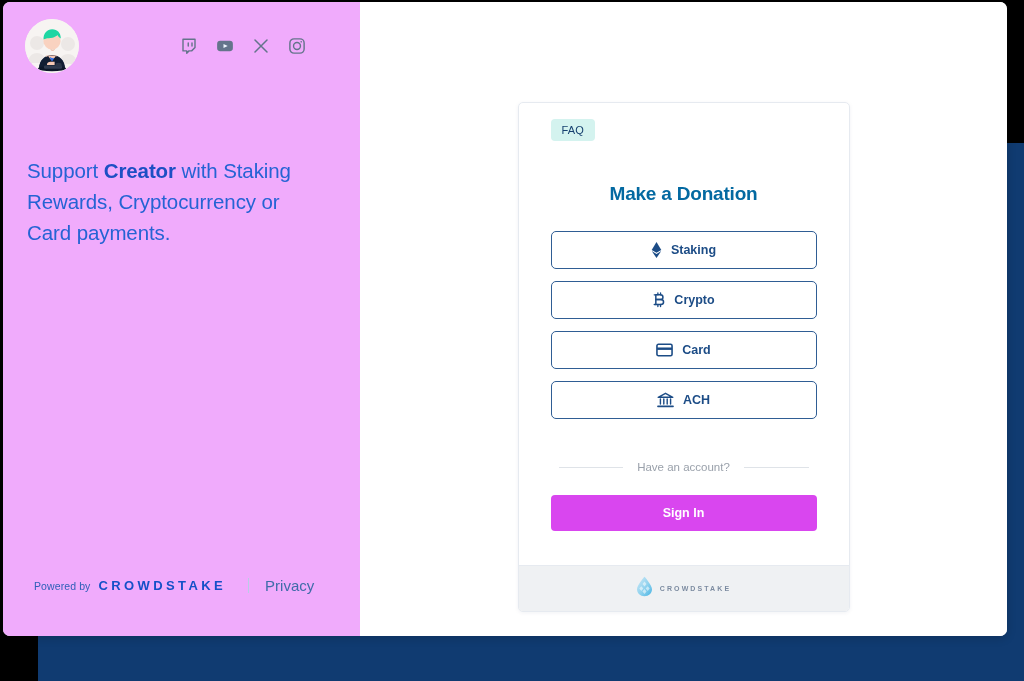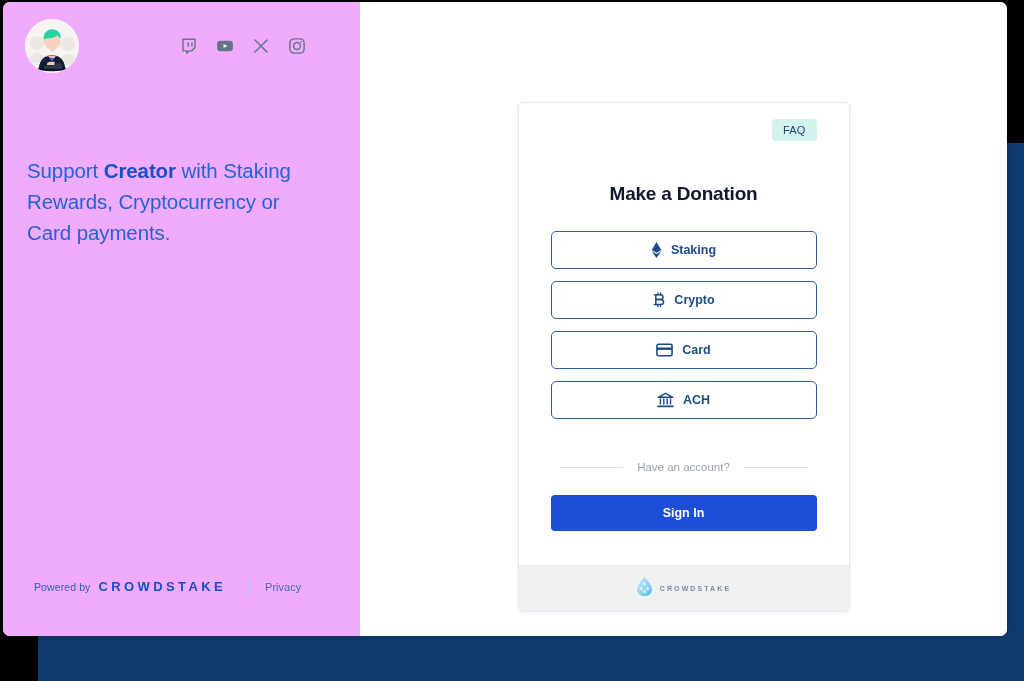--- a/index.html
+++ b/index.html
@@ -118,21 +118,21 @@
     color: #1450c8;
     margin-left: 8px;
   }
   .footer-divider {
     width: 1px;
     height: 15px;
     background: #b9cbe6;
     margin: 0 16px 0 22px;
   }
   .privacy-link {
-    font-size: 11px;
+    font-size: 15px;
     color: #3f6ca9;
     text-decoration: none;
   }
 
   
   .right-panel {
     flex: 1 1 auto;
     height: 100%;
     background: #ffffff;
     position: relative;
@@ -148,36 +148,35 @@
     border: 1px solid #e6eaf0;
     border-radius: 5px;
     box-shadow: 0 1px 4px rgba(16,40,80,0.06);
     overflow: hidden;
   }
   .card-body {
     padding: 16px 32px 34px 32px;
   }
   .faq-row {
     display: flex;
-    justify-content: flex-end;
   }
   .faq-badge {
     background: #d4f3ef;
     color: #16406f;
     font-size: 11px;
     padding: 5px 11px;
     border-radius: 4px;
     letter-spacing: 0.2px;
     cursor: pointer;
   }
   .card-title {
     text-align: center;
     font-size: 19px;
     font-weight: 700;
-    color: #0f172a;
+    color: #0369a1;
     margin-top: 42px;
     letter-spacing: -0.2px;
   }
 
   .method-grid {
     display: grid;
     grid-template-columns: 1fr;
     gap: 12px 14px;
     margin-top: 26px;
   }
@@ -219,21 +218,21 @@
     color: #9aa1ab;
     padding: 0 14px;
     white-space: nowrap;
   }
 
   .signin-btn {
     display: block;
     width: 100%;
     height: 36px;
     margin-top: 22px;
-    background: #1d4ed8;
+    background: #d946ef;
     color: #ffffff;
     border: none;
     border-radius: 4px;
     font-size: 12.5px;
     font-weight: 700;
     cursor: pointer;
     font-family: "Liberation Sans", sans-serif;
   }
 
   .card-footer {

